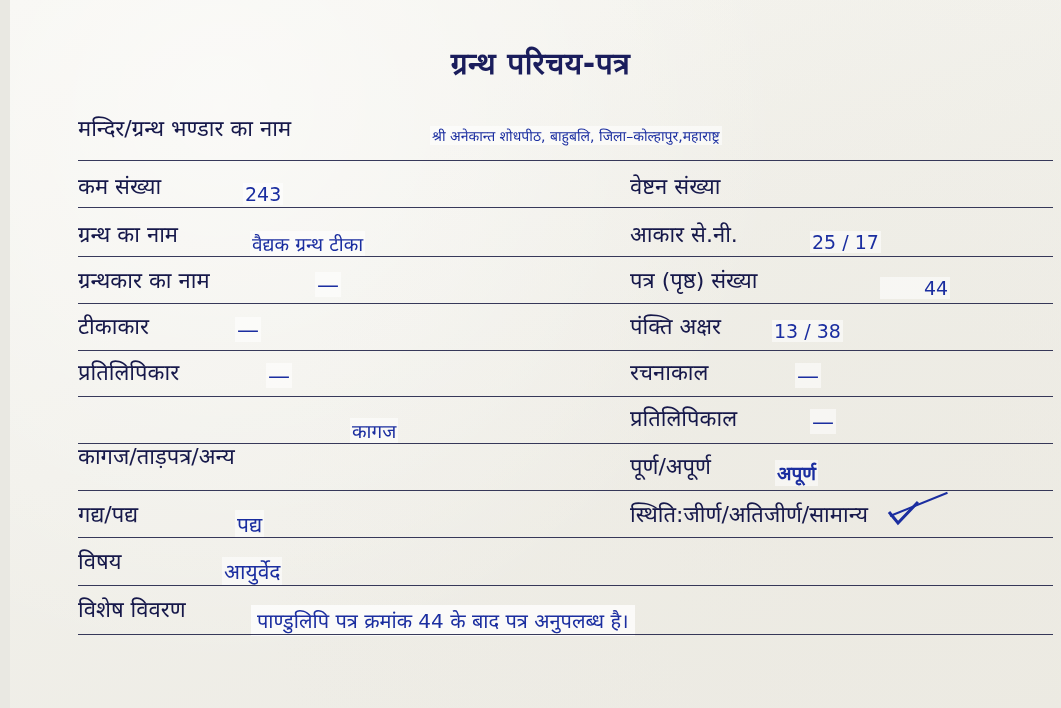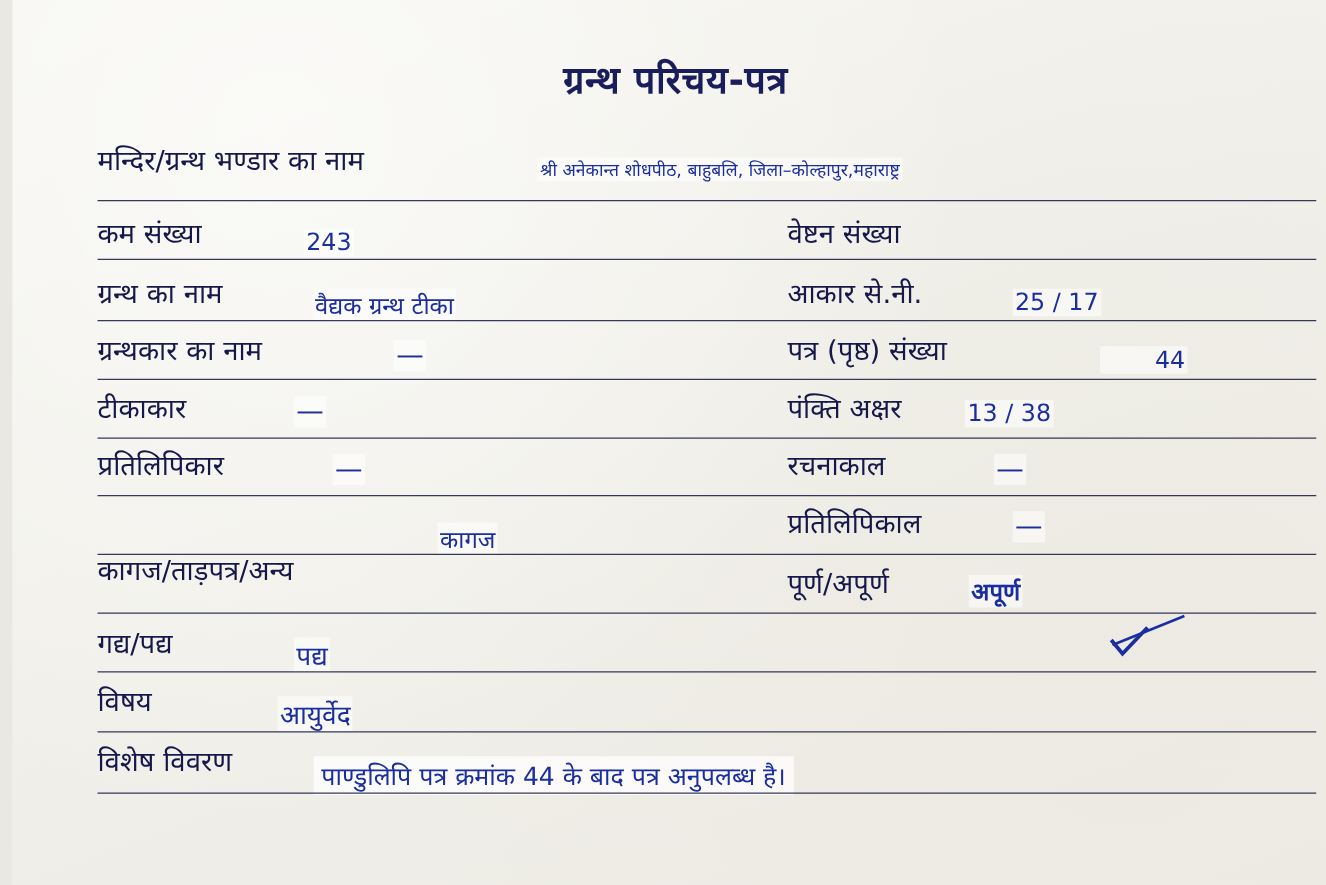--- a/index.html
+++ b/index.html
@@ -129,20 +129,21 @@
   <div class="lbl" style="top:402px; left:620px;">प्रतिलिपिकाल</div>
   <div class="val" style="top:409px; left:800px; font-size:22px;">—</div>
   <div class="rule" style="top:443px; left:68px; width:975px;"></div>
 
   <div class="lbl" style="top:450px; left:620px;">पूर्ण/अपूर्ण</div>
   <div class="val" style="top:460px; left:765px; font-weight:bold;">अपूर्ण</div>
   <div class="rule" style="top:490px; left:68px; width:975px;"></div>
 
   <div class="lbl" style="top:498px; left:68px;">गद्य/पद्य</div>
   <div class="val" style="top:510px; left:225px; font-size:21px;">पद्य</div>
+  <div class="lbl" style="top:498px; left:620px;">स्थिति:जीर्ण/अतिजीर्ण/सामान्य</div>
   <div class="strike" style="top:515px; left:880px;"></div>
   <div class="check" style="top:500px; left:877px;">
     <svg width="34" height="26" viewBox="0 0 34 26">
       <path d="M2 12 L11 23 L31 2" stroke="#1b2ea0" stroke-width="3" fill="none"></path>
     </svg>
   </div>
   <div class="rule" style="top:537px; left:68px; width:975px;"></div>
 
   <div class="lbl" style="top:545px; left:68px;">विषय</div>
   <div class="val" style="top:557px; left:212px; font-size:21px;">आयुर्वेद</div>

